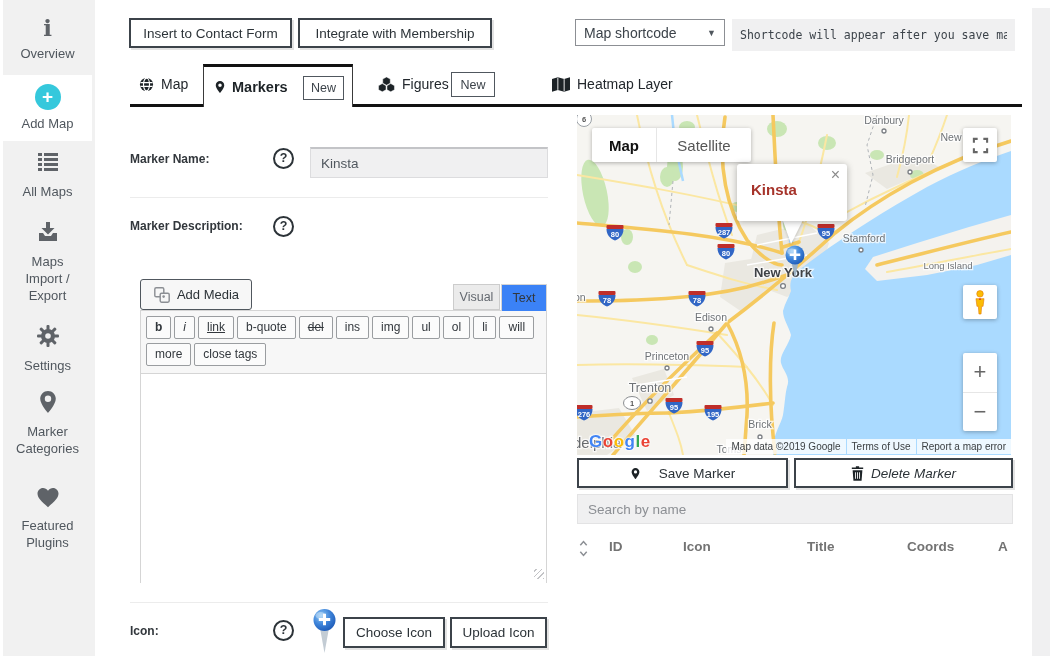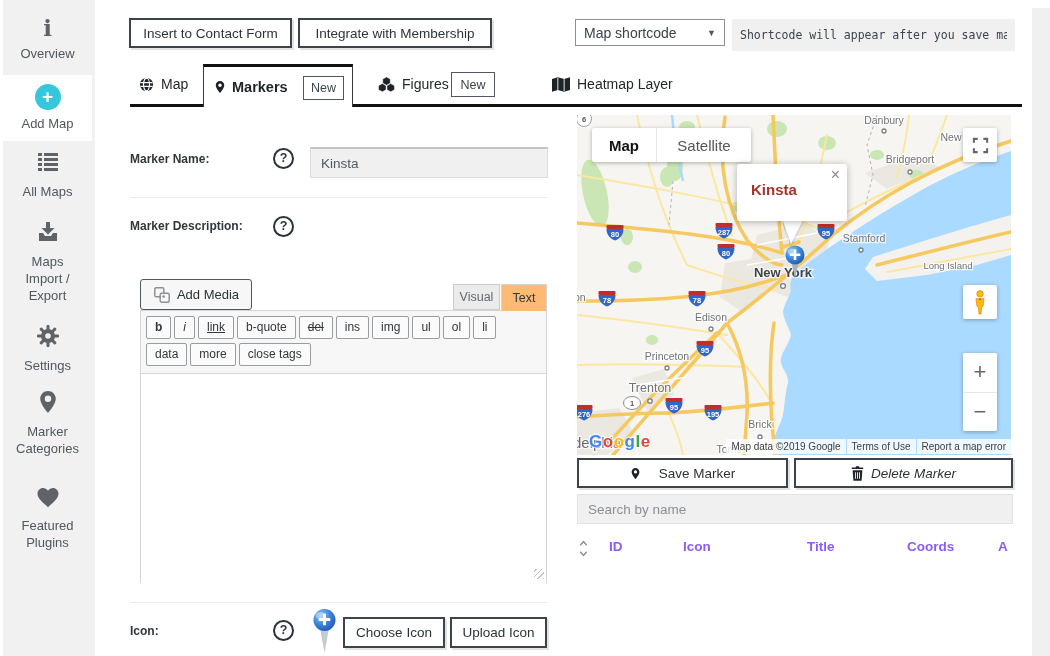--- a/index.html
+++ b/index.html
@@ -37,21 +37,21 @@
   .flabel{position:absolute;font-size:12px;font-weight:bold;color:#32373c;}
   .help{position:absolute;width:21px;height:21px;border:2px solid #2c3338;border-radius:50%;box-sizing:border-box;
         font-size:12.5px;font-weight:bold;color:#2c3338;text-align:center;line-height:17px;cursor:pointer;background:#fff;}
   .txt-input{position:absolute;background:#f0f0f1;border:1px solid #dcdcde;border-top:2px solid #c3c4c7;
              font-size:13.5px;color:#50575e;padding:0 10px;box-sizing:border-box;font-family:"Liberation Sans",sans-serif;}
   .divider{position:absolute;border-top:1px solid #ececec;height:0;}
   .media-btn{position:absolute;background:#f7f7f7;border:1px solid #50575e;border-radius:3px;display:flex;
              align-items:center;gap:6px;font-size:13px;color:#2c3338;justify-content:center;cursor:pointer;box-sizing:border-box;}
   .ed-tab{position:absolute;font-size:12.5px;display:flex;align-items:center;justify-content:center;cursor:pointer;box-sizing:border-box;}
   .ed-tab.visual{background:#ebebeb;border:1px solid #ccc;color:#646970;text-align:right;}
-  .ed-tab.text{background:#fdba74;border:1px solid #d5d5d5;border-bottom:0;color:#32373c;z-index:2;}
+  .ed-tab.text{background:#3b82f6;border:1px solid #d5d5d5;border-bottom:0;color:#32373c;z-index:2;}
   .editor-wrap{position:absolute;background:#f7f7f7;border:1px solid #d5d5d5;box-sizing:border-box;}
   .qt-area{padding:5px 4px 2px 5px;display:flex;flex-wrap:wrap;}
   .qt{border:1px solid #9a9da0;background:#fbfbfb;border-radius:2px;font-size:12px;color:#32373c;
       height:23px;line-height:21px;padding:0 8px;margin:0 3px 4px 0;cursor:pointer;box-sizing:border-box;}
   .qt.b{font-weight:bold}.qt.i{font-style:italic}.qt.link{text-decoration:underline}.qt.del{text-decoration:line-through}
   .ed-textarea{position:absolute;left:0;top:62px;width:405px;height:210px;border:0;border-top:1px solid #d5d5d5;
                background:#fff;resize:none;box-sizing:border-box;outline:none;}
   .resize-handle{position:absolute;right:2px;bottom:3px;width:10px;height:10px;cursor:nwse-resize;
       background:repeating-linear-gradient(-45deg,#c3c4c7 0 1px,transparent 1px 4px);}
   
@@ -77,21 +77,21 @@
   .gmarker{position:absolute;left:206px;top:130px;width:24px;height:34px;z-index:3;cursor:pointer;}
   .google-logo{position:absolute;left:12px;top:317px;font-size:17px;font-weight:bold;letter-spacing:.5px;cursor:pointer;
                text-shadow:0 0 2px #fff,0 0 2px #fff,0 0 3px #fff;}
   .gl0,.gl3{color:#4285F4}.gl1,.gl5{color:#EA4335}.gl2{color:#FBBC05}.gl4{color:#34A853}
   .attrib{position:absolute;right:0;top:324px;height:15px;display:flex;font-size:10px;color:#3c4043;}
   .attrib span{background:rgba(255,255,255,.8);padding:0 5px;line-height:15px;margin-left:1px;white-space:nowrap;}
   
   .search-input{position:absolute;background:#f0f0f1;border:1px solid #e3e3e4;font-size:13.5px;color:#3c434a;
                 padding:0 10px;box-sizing:border-box;font-family:"Liberation Sans",sans-serif;}
   .search-input::placeholder{color:#8c8f94;}
-  .th{position:absolute;font-size:13.5px;font-weight:bold;color:#8b5cf6;cursor:pointer;}
+  .th{position:absolute;font-size:13.5px;font-weight:bold;color:#737373;cursor:pointer;}
   svg{display:block}
 </style>
 </head>
 <body>
 
 <div class="page">
 
   <div class="abs sidebar">
     <div class="side-item" style="top:16px;">
       <span class="info-i">i</span>
@@ -225,21 +225,21 @@
       <button class="qt b">b</button>
       <button class="qt i">i</button>
       <button class="qt link">link</button>
       <button class="qt">b-quote</button>
       <button class="qt del">del</button>
       <button class="qt">ins</button>
       <button class="qt">img</button>
       <button class="qt">ul</button>
       <button class="qt">ol</button>
       <button class="qt">li</button>
-      <button class="qt">data</button>
+      <button class="qt">will</button>
       <button class="qt">more</button>
       <button class="qt">close tags</button>
     </div>
     <textarea class="ed-textarea" style=""></textarea>
     <div class="resize-handle"></div>
   </div>
 
   <div class="divider" style="left:130px;top:602px;width:418px;"></div>
 
   <span class="flabel" style="left:130px;top:624px;">Icon:</span>

